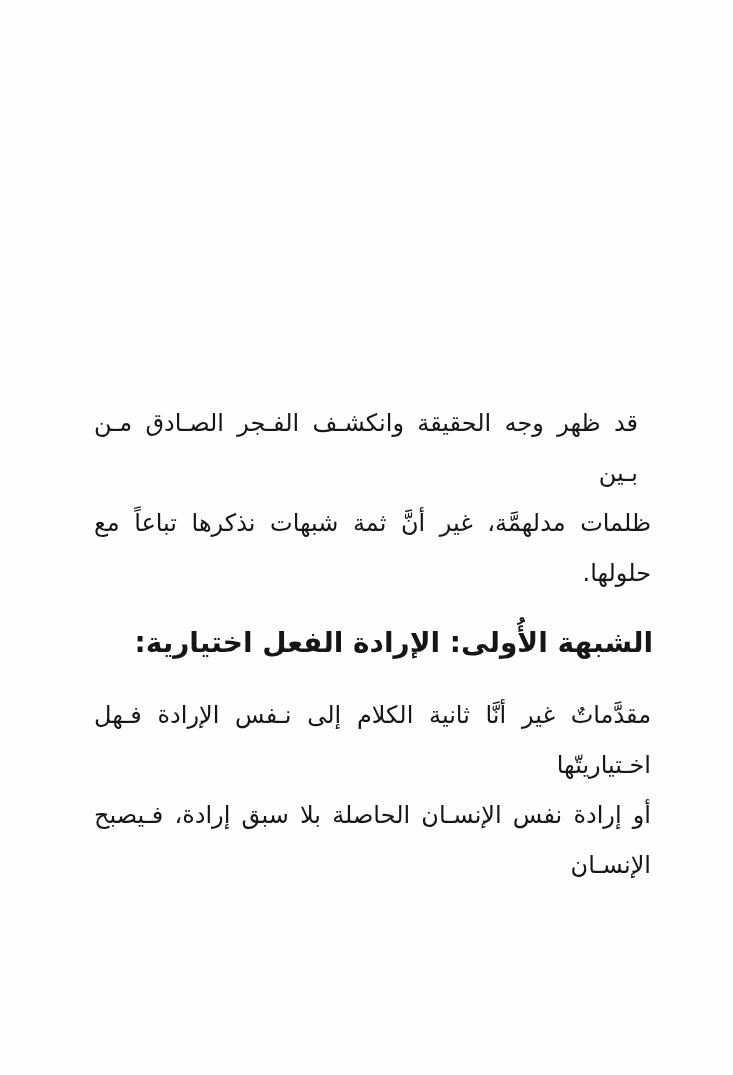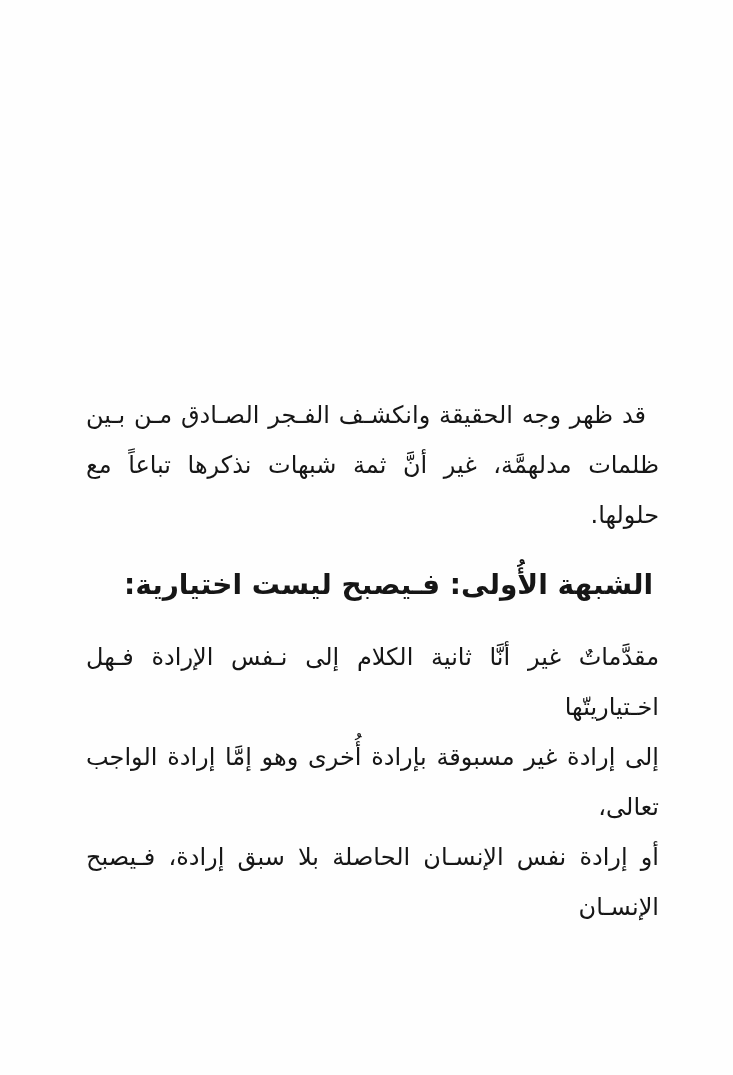--- a/index.html
+++ b/index.html
@@ -29,36 +29,35 @@
   .indent-sm { padding-right: 13px; }
   .indent-md { padding-right: 20px; }
   .heading {
     font-size: 28px;
     font-weight: bold;
     line-height: 50px;
     text-align: right;
     padding-right: 6px;
     margin: 20px 0 22px 0;
   }
-  .para { margin: 0; }
+  .para { margin: 8px; }
 </style>
 </head>
 <body>
 
 <div class="page">
   <div class="textblock">
 
     <div class="para">
       <div class="line indent-sm">قد ظهر وجه الحقيقة وانكشـف الفـجر الصـادق مـن بـين</div>
       <div class="line">ظلمات مدلهمَّة، غير أنَّ ثمة شبهات نذكرها تباعاً مع حلولها.</div>
     </div>
 
-    <div class="heading">الشبهة الأُولى: فـيصبح ليست اختيارية:</div>
+    <div class="heading">الشبهة الأُولى: الإرادة الفعل اختيارية:</div>
 
     <div class="para">
       <div class="line">مقدَّماتٌ غير أنَّا ثانية الكلام إلى نـفس الإرادة فـهل اخـتياريتّها</div>
-      <div class="line">إلى إرادة غير مسبوقة بإرادة أُخرى وهو إمَّا إرادة الواجب تعالى،</div>
       <div class="line">أو إرادة نفس الإنسـان الحاصلة بلا سبق إرادة، فـيصبح الإنسـان</div>
 
     </div>
 
   </div>
 </div>
 
 </body></html>

